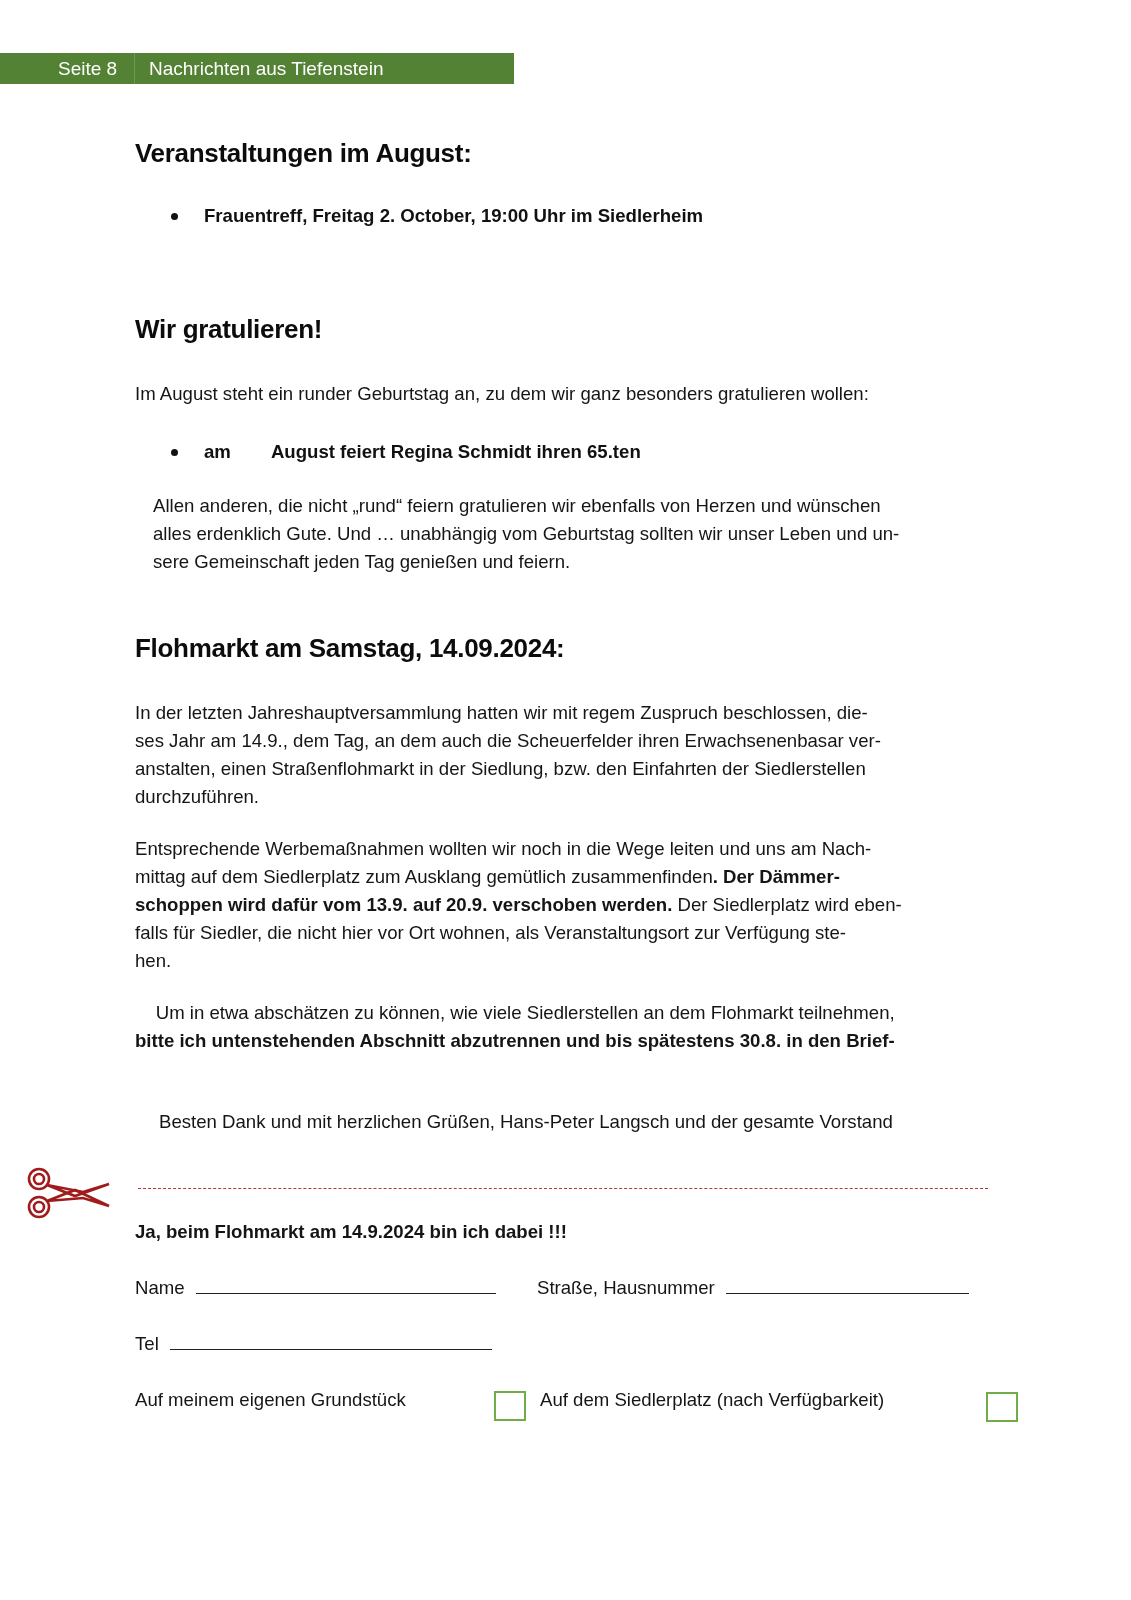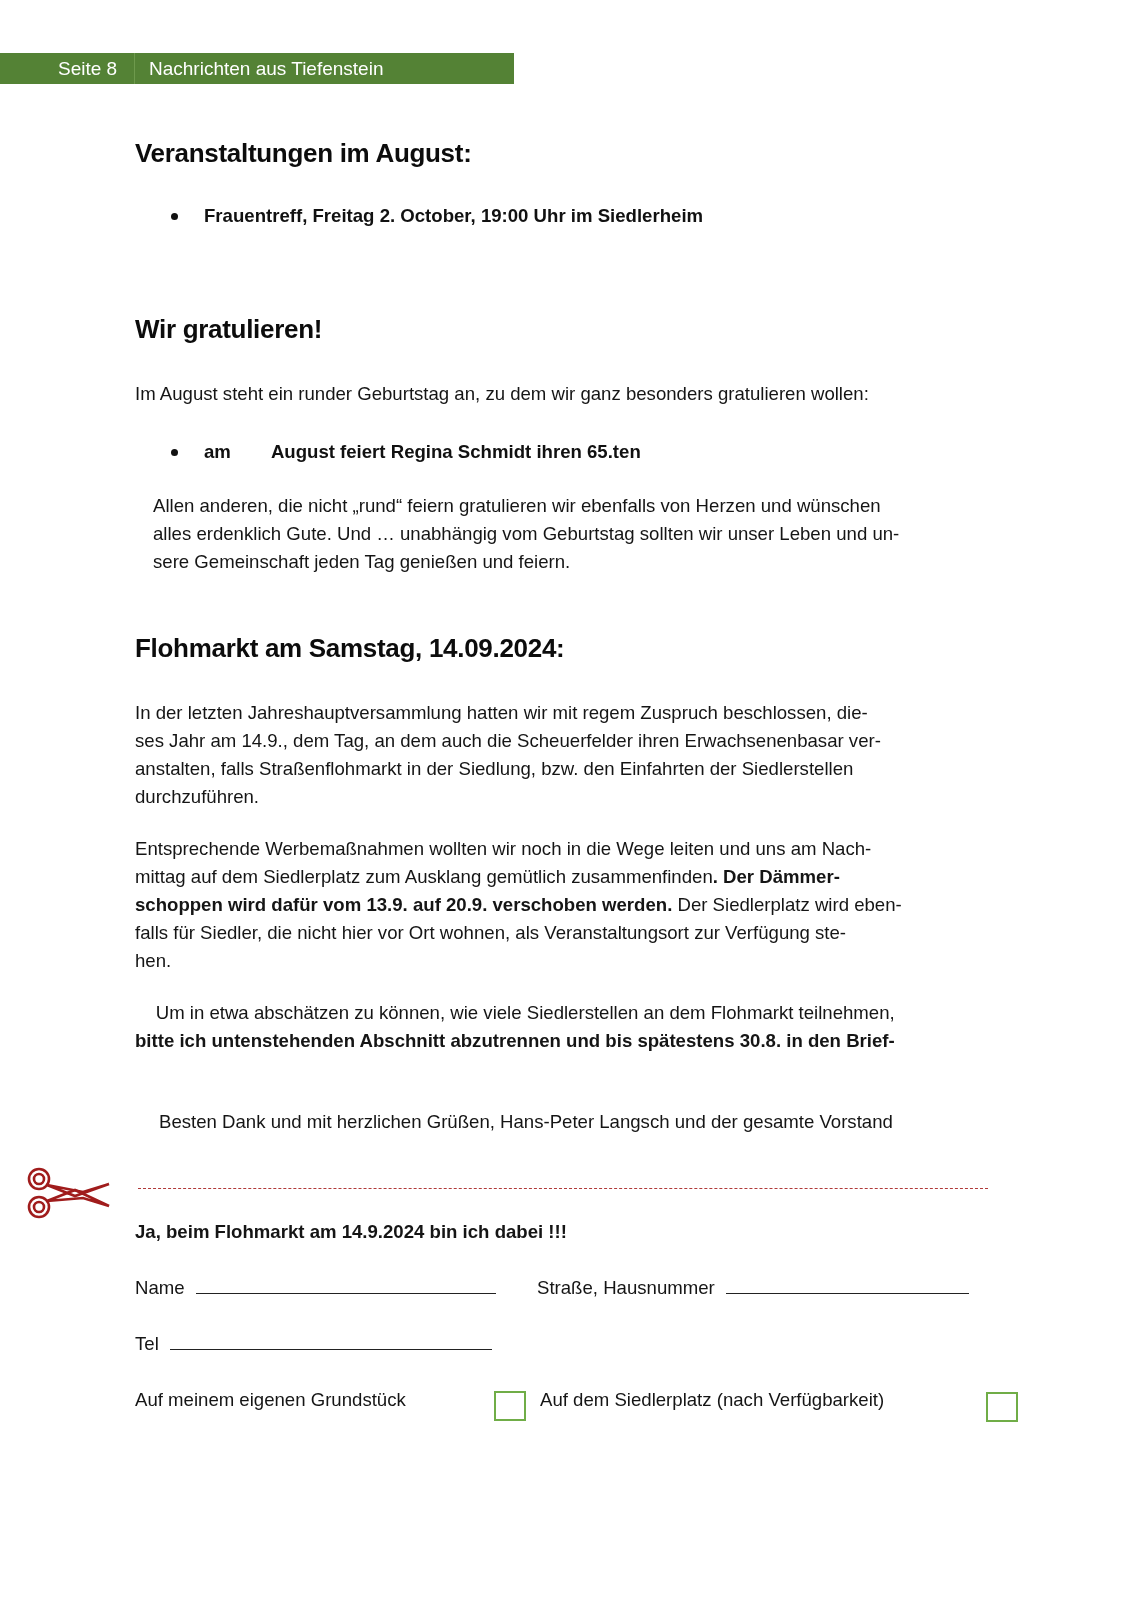--- a/index.html
+++ b/index.html
@@ -78,21 +78,21 @@
 <div class="abs" style="left:135px; top:492px;margin-left:18px;">
   <div class="p">Allen anderen, die nicht „rund“ feiern gratulieren wir ebenfalls von Herzen und wünschen</div>
   <div class="p">alles erdenklich Gute. Und … unabhängig vom Geburtstag sollten wir unser Leben und un-</div>
   <div class="p">sere Gemeinschaft jeden Tag genießen und feiern.</div>
 </div>
 
 <h2 class="abs h2" style="left:135px; top:633px;">Flohmarkt am Samstag, 14.09.2024:</h2>
 <div class="abs" style="left:135px; top:699px;">
   <div class="p">In der letzten Jahreshauptversammlung hatten wir mit regem Zuspruch beschlossen, die-</div>
   <div class="p">ses Jahr am 14.9., dem Tag, an dem auch die Scheuerfelder ihren Erwachsenenbasar ver-</div>
-  <div class="p">anstalten, falls Straßenflohmarkt in der Siedlung, bzw. den Einfahrten der Siedlerstellen</div>
+  <div class="p">anstalten, einen Straßenflohmarkt in der Siedlung, bzw. den Einfahrten der Siedlerstellen</div>
   <div class="p">durchzuführen.</div>
 </div>
 <div class="abs" style="left:135px; top:835px;">
   <div class="p">Entsprechende Werbemaßnahmen wollten wir noch in die Wege leiten und uns am Nach-</div>
   <div class="p"><span>mittag auf dem Siedlerplatz zum Ausklang gemütlich zusammenfinden</span><span class="b">. Der Dämmer-</span></div>
   <div class="p"><span class="b">schoppen wird dafür vom 13.9. auf 20.9. verschoben werden.</span><span> Der Siedlerplatz wird eben-</span></div>
   <div class="p">falls für Siedler, die nicht hier vor Ort wohnen, als Veranstaltungsort zur Verfügung ste-</div>
   <div class="p">hen.</div>
 </div>
 <div class="abs" style="left:135px; top:999px;text-align:right;">

